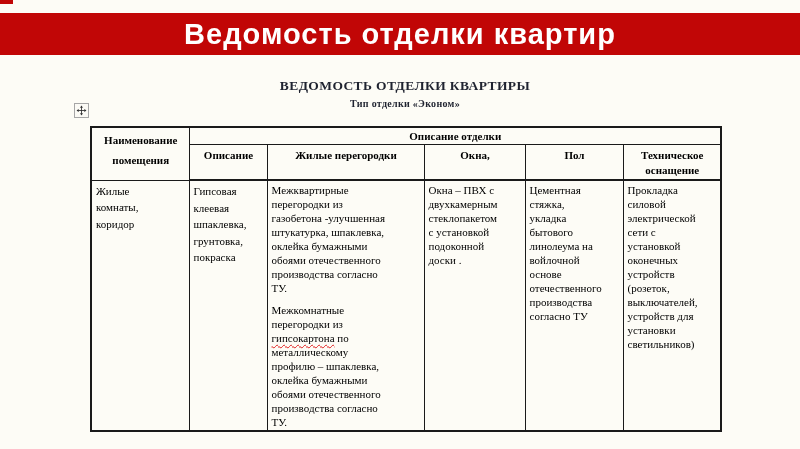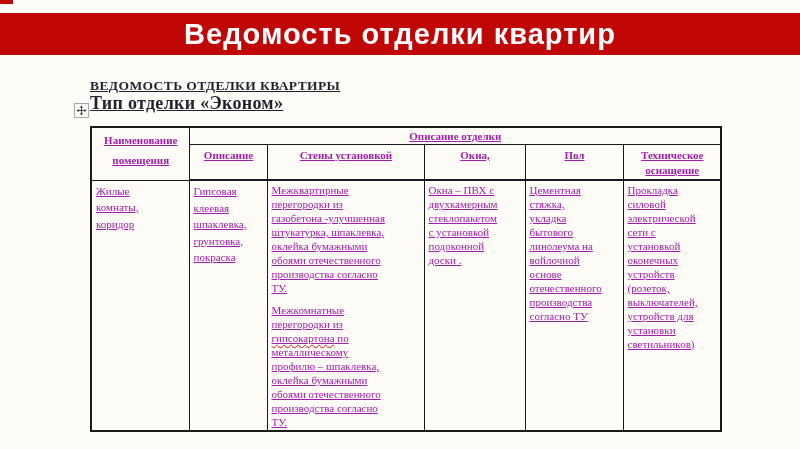--- a/index.html
+++ b/index.html
@@ -13,36 +13,35 @@
   
   .banner{
     position:absolute;left:0;top:13px;width:800px;height:42px;background:#c10606;
     display:flex;align-items:center;justify-content:center;
   }
   .banner-title{
     color:#ffffff;font-family:"Liberation Sans", sans-serif;font-weight:bold;
     font-size:29px;letter-spacing:1px;white-space:nowrap;
   }
   
-  .doc-title-wrap{position:absolute;left:90px;top:77px;width:630px;text-align:left;color:#1f2330;text-decoration:underline;}
+  .doc-title-wrap{position:absolute;left:90px;top:77px;width:630px;text-align:center;color:#1f2330;}
   .doc-title{font-weight:bold;font-size:13.5px;letter-spacing:.4px;line-height:17px;}
-  .doc-subtitle{font-weight:bold;font-size:18px;letter-spacing:.3px;line-height:17px;margin-top:1px;}
+  .doc-subtitle{font-weight:bold;font-size:10px;letter-spacing:.3px;line-height:17px;margin-top:1px;}
   
   .move-handle{
     position:absolute;left:74px;top:103px;width:15px;height:15px;box-sizing:border-box;
     border:1px solid #a6a6a6;background:#fbfaf5;display:flex;align-items:center;justify-content:center;
     cursor:move;
   }
   .move-handle svg{display:block;}
   
   .tbl{
     position:absolute;left:90px;top:126px;
     border-collapse:collapse;table-layout:fixed;width:630px;
-    color:#a21caf;
-    text-decoration:underline;
+    color:#000000;
   }
   .tbl td{
     border:1px solid #1a1a1a;vertical-align:top;box-sizing:border-box;
     overflow:hidden;padding:2px 3px 1px 4px;
   }
   .tbl{border:2px solid #1a1a1a;}
   .tbl td{font-size:11px;}
   .hdr{font-weight:bold;text-align:center;font-size:11.5px;}
   .hdr-room{line-height:20px;white-space:pre-line;padding-top:2px;}
   .hdr-desc{line-height:13px;padding-top:0;}
@@ -93,21 +92,21 @@
       <col style="width:98px">
   </colgroup>
   <tbody>
       <tr class="hr1">
     <td rowspan="2" class="hdr hdr-room">Наименование
 помещения</td>
     <td colspan="5" class="hdr hdr-desc">Описание отделки</td>
   </tr>
   <tr class="hr2">
     <td class="hdr">Описание</td>
-    <td class="hdr">Стены установкой</td>
+    <td class="hdr">Жилые перегородки</td>
     <td class="hdr">Окна,</td>
     <td class="hdr">Пол</td>
     <td class="hdr">Техническое оснащение</td>
   </tr>
   <tr class="data">
     <td class="cell lh-lg">Жилые
 комнаты,
 коридор</td>
     <td class="cell lh-lg">Гипсовая
 клеевая

